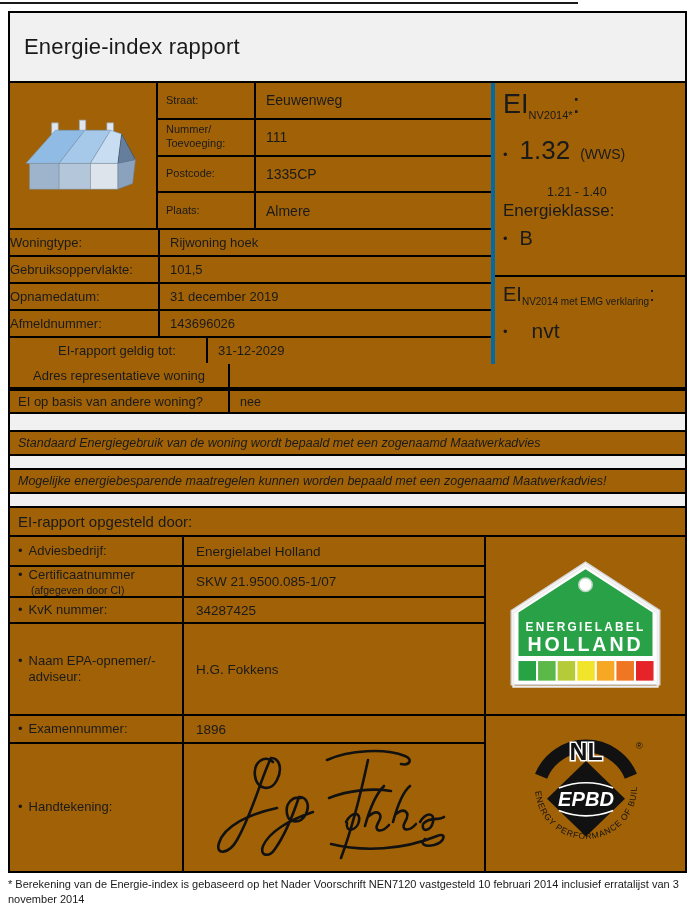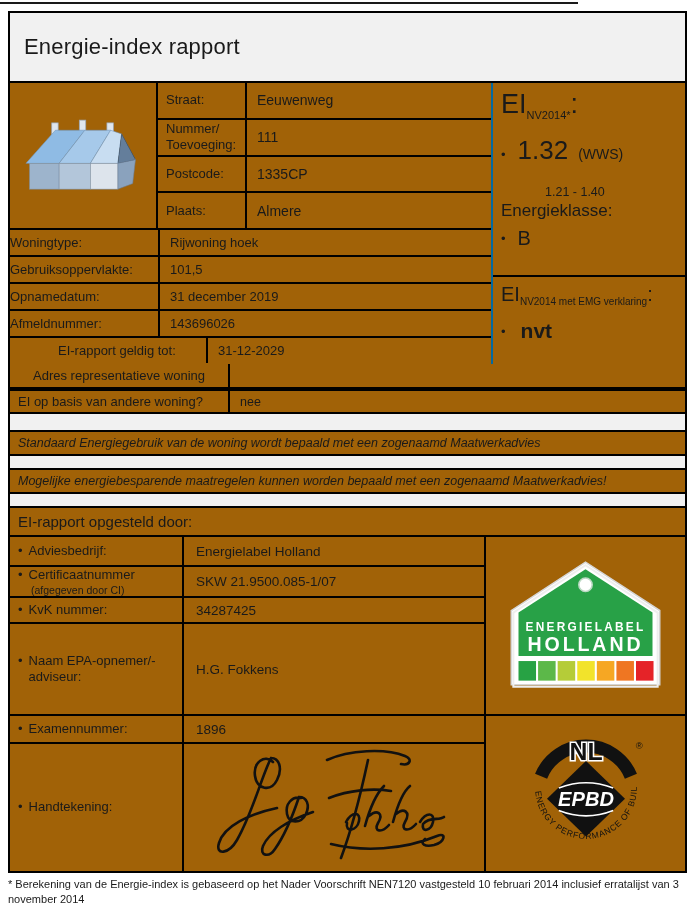--- a/index.html
+++ b/index.html
@@ -10,47 +10,47 @@
   .bb { border-bottom: 2px solid #000; }
   .title-row { height: 70px; background: #f1f1f1; display: flex; align-items: center; padding-left: 14px; font-size: 22px; letter-spacing: 0.2px; }
   
   .topgrid { display: flex; height: 281px; }
   .tg-left { width: 481px; display: flex; flex-direction: column; }
   .addr-block { height: 147px; display: flex; border-bottom: 2px solid #000; }
   .house-cell { width: 148px; border-right: 2px solid #000; display: flex; align-items: center; justify-content: center; }
   .addr-rows { flex: 1; display: flex; flex-direction: column; }
   .addr-row { display: flex; flex: 1; }
   .addr-row + .addr-row { border-top: 2px solid #000; }
-  .addr-label { width: 89px; border-right: 2px solid #000; display: flex; align-items: center; padding-left: 8px; font-size: 13px; white-space: pre-line; line-height: 1.25; }
+  .addr-label { width: 98px; border-right: 2px solid #000; display: flex; align-items: center; padding-left: 8px; font-size: 11px; white-space: pre-line; line-height: 1.25; }
   .addr-value { flex: 1; display: flex; align-items: center; padding-left: 10px; font-size: 14px; }
   .det-row { display: flex; height: 27px; }
   .det-row.last { height: 25px; }
   .det-row + .det-row { border-top: 0; }
   .det-label { width: 150px; border-right: 2px solid #000; display: flex; align-items: center; font-size: 13px; }
   .det-value { flex: 1; display: flex; align-items: center; padding-left: 10px; font-size: 13px; }
   .det-row { border-bottom: 2px solid #000; }
   .det-row.last { border-bottom: 0; margin-left: 48px; }
   
-  .tg-right { flex: 1; border-left: 2px solid #0369a1; display: flex; flex-direction: column; }
+  .tg-right { flex: 1; border-left: 4px solid #0369a1; display: flex; flex-direction: column; }
   .ei-cell { height: 194px; border-bottom: 2px solid #000; padding: 6px 8px; }
   .emg-cell { flex: 1; padding: 6px 8px; }
   .ei-head { font-size: 27px; font-weight: 400; }
   .ei-sub { font-size: 11px; vertical-align: -6px; letter-spacing: 0; }
   .ei-line { display: flex; align-items: baseline; margin-top: 14px; }
   .bullet { font-size: 13px; margin-right: 12px; }
   .ei-val { font-size: 26px; }
   .ei-suffix { font-size: 14px; margin-left: 10px; }
   .ei-range { font-size: 12.5px; margin: 19px 0 2px 44px; }
   .ei-klasse { font-size: 17px; margin-top: 2px; }
   .ei-klasse-line { display: flex; align-items: center; margin-top: 6px; }
   .ei-klasse-val { font-size: 20px; }
   .emg-head { font-size: 20px; }
   .emg-sub { font-size: 10px; vertical-align: -4px; }
   .emg-line { display: flex; align-items: center; margin-top: 12px; }
-  .emg-val { font-size: 21px; margin-left: 3px; font-weight: bold; }
+  .emg-val { font-size: 21px; margin-left: 12px; }
   
   .basis-row { height: 25px; display: flex; border-bottom: 2px solid #000; }
   .basis-label { width: 220px; border-right: 2px solid #000; display: flex; align-items: center; padding-left: 8px; font-size: 13px; }
   .basis-label.centered { justify-content: center; padding-left: 0; }
   .basis-value { flex: 1; display: flex; align-items: center; padding-left: 10px; font-size: 12.5px; }
   .band { height: 18px; background: #f1f1f1; border-bottom: 2px solid #000; }
   .band.thin { height: 14px; }
   .note-row { height: 24px; display: flex; align-items: center; padding-left: 8px; font-size: 12.5px; font-style: italic; border-bottom: 2px solid #000; }
   .header-row { height: 29px; display: flex; align-items: center; padding-left: 8px; font-size: 15px; border-bottom: 2px solid #000; }
   

